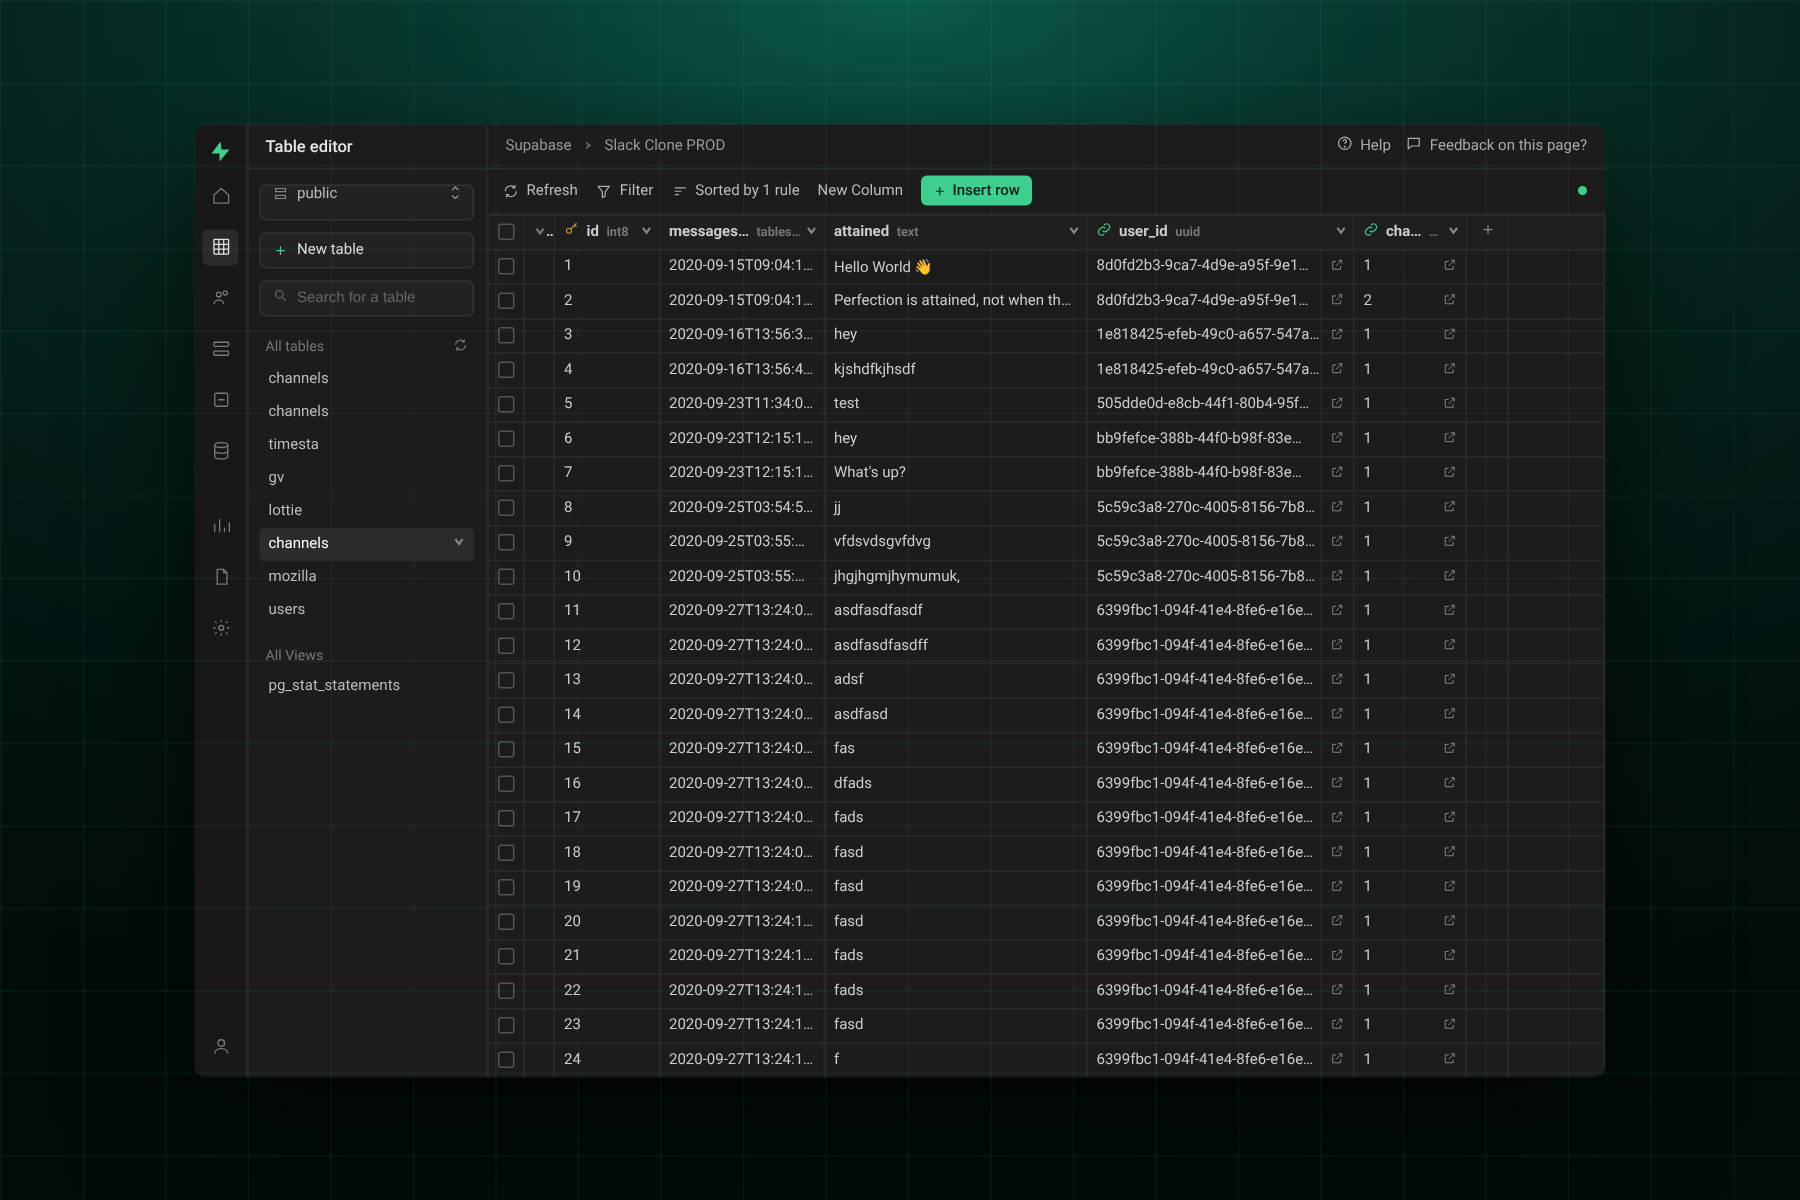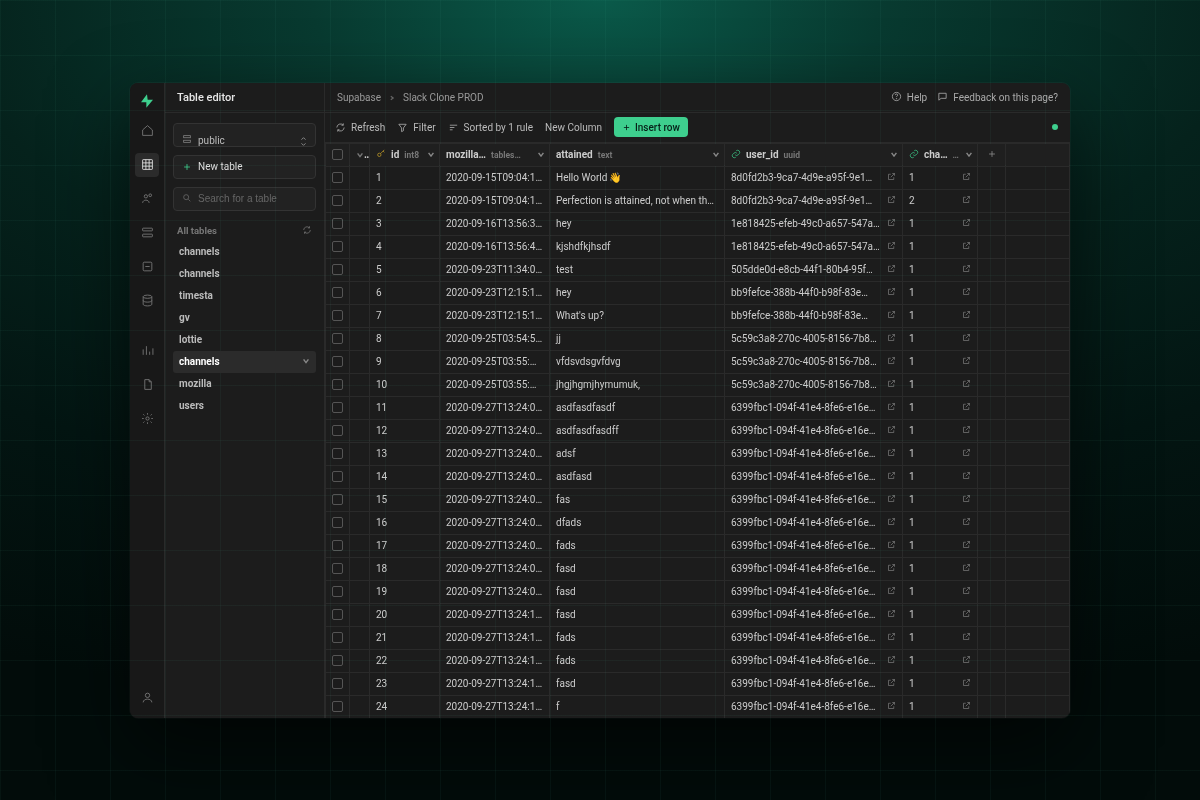--- a/index.html
+++ b/index.html
@@ -42,37 +42,37 @@
   .rail .spacer { flex:1; }
   
   .sidebar {
     width: 160px; background:#1c1c1c; border-right:1px solid #2a2a2a;
     display:flex; flex-direction:column;
   }
   .sb-title { height:30px; display:flex; align-items:center; padding:0 12px; font-size:11px; font-weight:500; border-bottom:1px solid #2a2a2a; }
   .sb-body { padding:10px 8px; display:flex; flex-direction:column; gap:8px; }
   .select {
     height:24px; background:#222; border:1px solid #333; border-radius:4px;
-    display:flex; align-items:flex-end; padding:0 8px; gap:6px; color:#bbb; cursor:pointer; position:relative;
+    display:flex; align-items:flex-start; padding:0 8px; gap:6px; color:#bbb; cursor:pointer; position:relative;
   }
   .select .chev { position:absolute; right:8px; display:flex; flex-direction:column; gap:1px; }
   .select .chev svg{width:7px;height:4px;stroke:#888;stroke-width:1.5;fill:none;}
   .newtable {
     height:24px; background:#222; border:1px solid #333; border-radius:4px;
     display:flex; align-items:center; padding:0 8px; gap:6px; color:#ddd; cursor:pointer;
   }
   .newtable svg{width:10px;height:10px;stroke:#3ecf8e;stroke-width:2;fill:none;}
   .search {
     height:24px; background:#222; border:1px solid #333; border-radius:4px;
     display:flex; align-items:center; padding:0 8px; gap:6px; color:#666;
   }
   .search input { flex:1; background:transparent; border:none; outline:none; color:#ddd; font-size:10px; }
   .search input::placeholder{color:#666;}
   .search svg{width:10px;height:10px;stroke:#666;stroke-width:2;fill:none;}
-  .sb-section { margin-top:4px;font-weight:bold; }
+  .sb-section { margin-top:4px; }
   .sb-heading { display:flex; align-items:center; justify-content:space-between; padding:2px 4px; color:#777; font-size:9.5px; }
   .sb-heading svg{width:10px;height:10px;stroke:#777;stroke-width:1.8;fill:none;}
   .sb-list { display:flex; flex-direction:column; margin-top:2px;}
   .sb-item { height:22px; display:flex; align-items:center; padding:0 6px; border-radius:3px; color:#bbb; cursor:pointer; position:relative;}
   .sb-item.active { background:#2b2b2b; color:#fff; }
   .sb-item .chev-r { position:absolute; right:6px; }
   .sb-item .chev-r svg{width:8px;height:8px;stroke:#888;stroke-width:1.8;fill:none;}
   
   .main { flex:1; display:flex; flex-direction:column; min-width:0; }
   .topbar {
@@ -266,20 +266,28 @@
             </div>
             <div class="sb-item">
               <span>mozilla</span>
             </div>
             <div class="sb-item">
               <span>users</span>
             </div>
           </div>
       </div>
 
+      <div class="sb-section">
+        <div class="sb-heading">
+          <span>All Views</span>
+        </div>
+        <div class="sb-list" id="views-list">
+            <div class="sb-item">pg_stat_statements</div>
+          </div>
+      </div>
     </div>
   </div>
 
   <div class="main">
     <div class="topbar">
       <div class="crumbs">
         <span>Supabase</span>
         <span class="sep"><svg viewBox="0 0 10 10">
               <path d="M3 2 L7 5 L3 8"></path>
             </svg></span>
@@ -362,21 +370,21 @@
                     </svg></span>
                   <span class="name">id</span>
                   <span class="type">int8</span>
                 </span>
               <span class="th-dd"><svg viewBox="0 0 10 10">
                     <path d="M2 3 L5 7 L8 3"></path>
                   </svg></span>
             </th>
             <th>
               <span class="th-label">
-                  <span class="name">mozilla…</span>
+                  <span class="name">messages…</span>
                   <span class="type">tables…</span>
                 </span>
               <span class="th-dd"><svg viewBox="0 0 10 10">
                     <path d="M2 3 L5 7 L8 3"></path>
                   </svg></span>
             </th>
             <th>
               <span class="th-label">
                   <span class="name">attained</span>
                   <span class="type">text</span>

